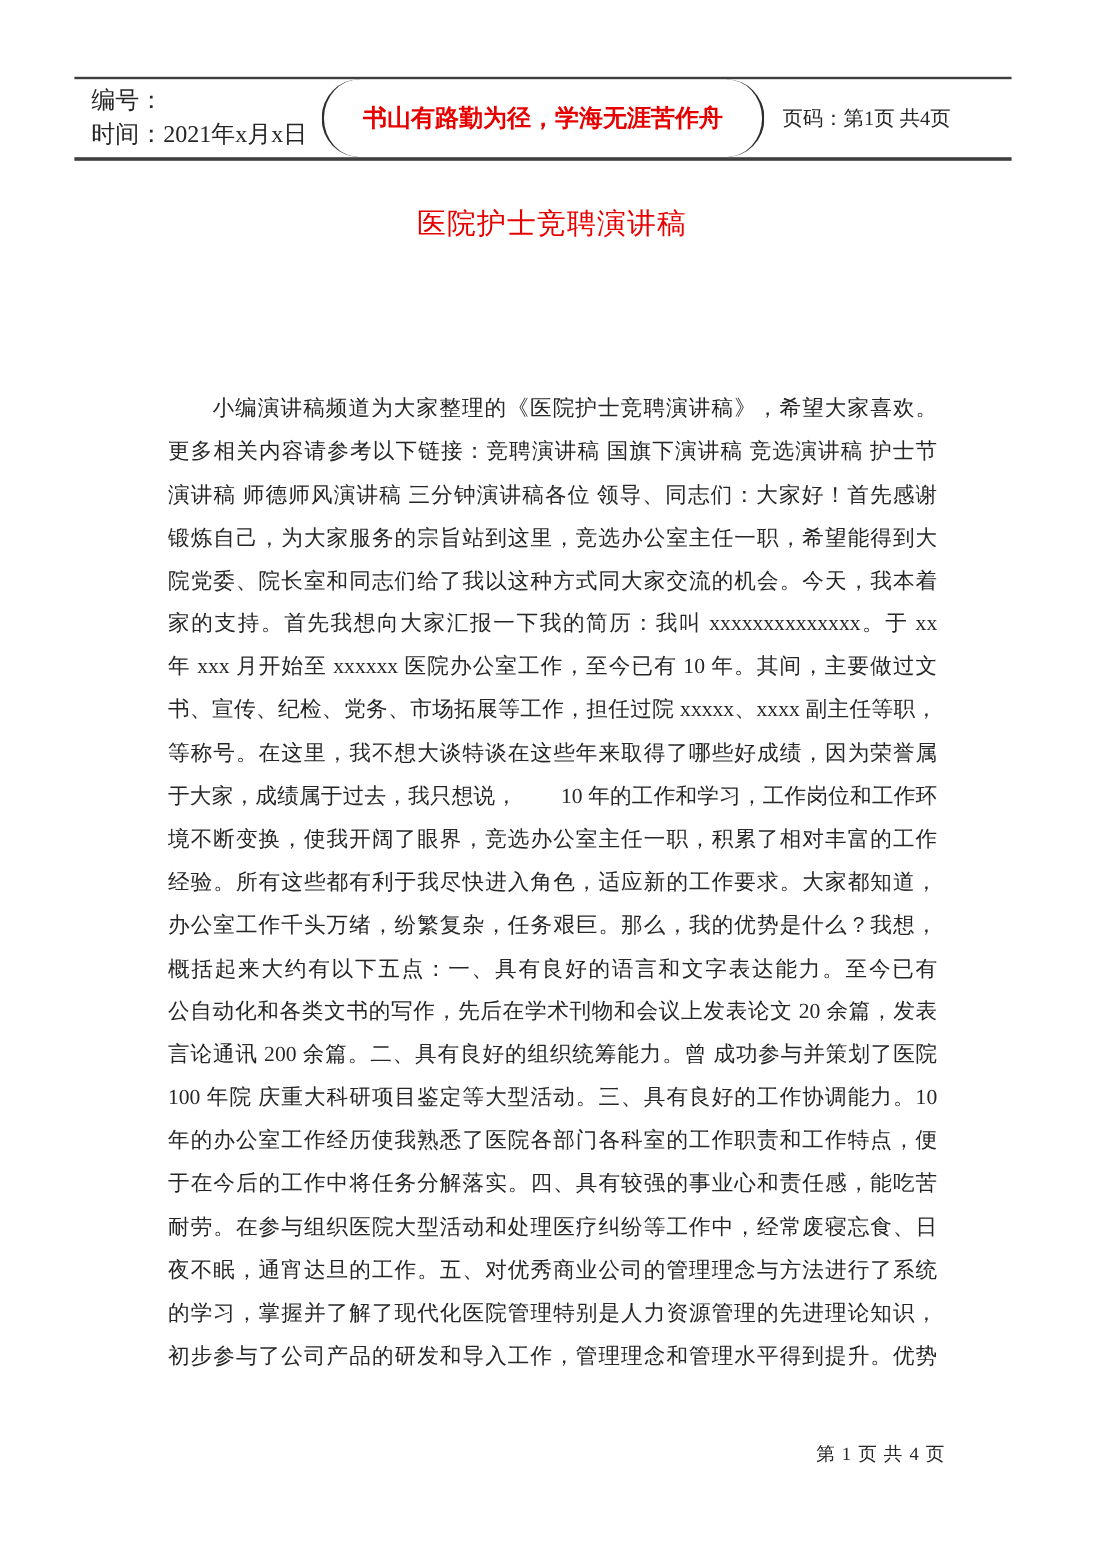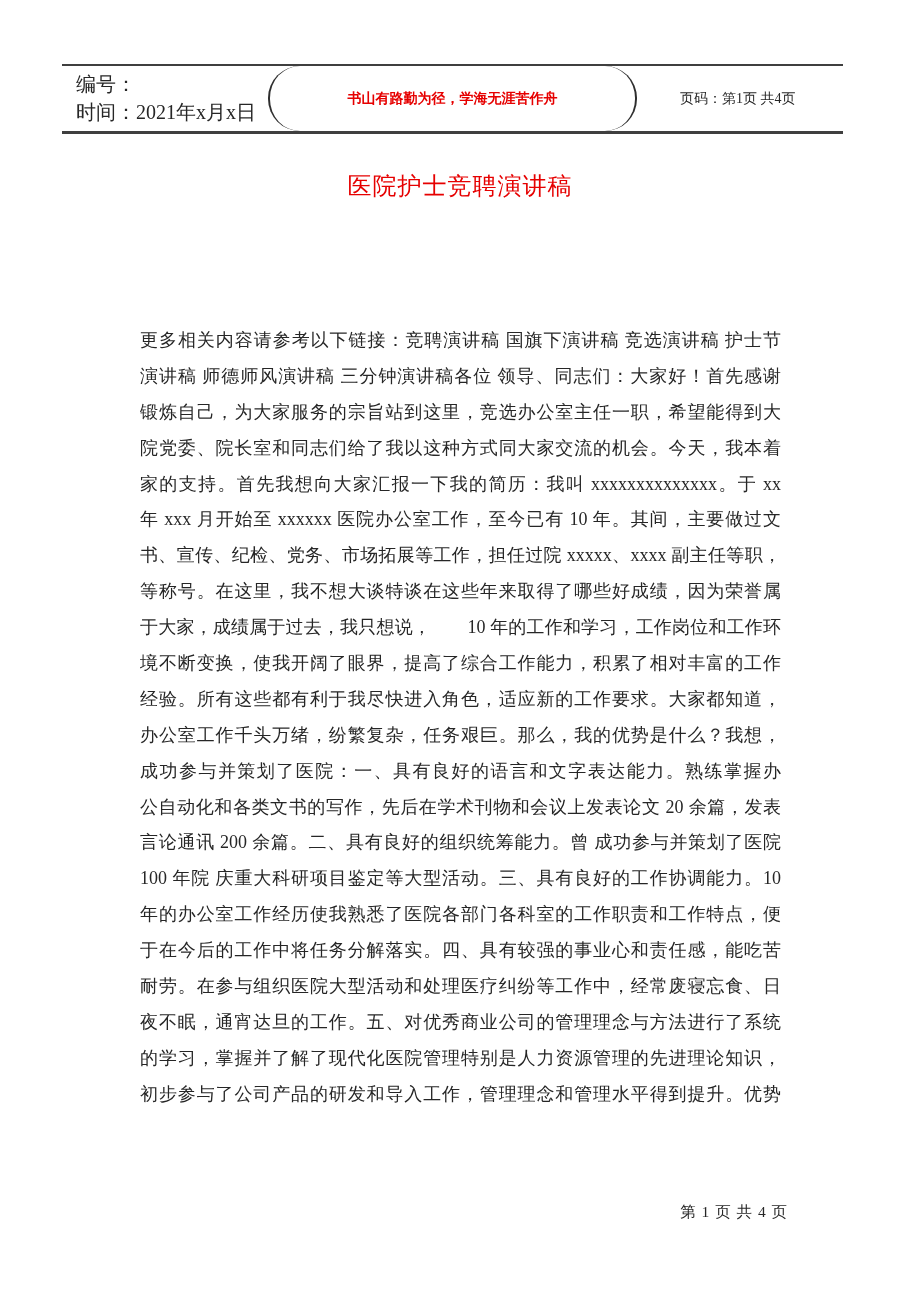--- a/index.html
+++ b/index.html
@@ -27,26 +27,26 @@
   .cell{box-sizing:border-box;}
   .cell-left{
     width:206px;padding:4px 0 0 14px;
     font-size:20px;line-height:28px;white-space:nowrap;overflow:hidden;
   }
   .cell-mid{
     width:369px;
     border-left:2px solid #2e2e2e;
     border-right:2px solid #2e2e2e;
     display:flex;align-items:center;justify-content:center;
-    font-weight:bold;font-size:14px;color:var(--accent-red);
+    font-weight:bold;font-size:20px;color:var(--accent-red);
     white-space:nowrap;overflow:hidden;border-radius:32px;
   }
   .cell-right{
     flex:1;display:flex;align-items:center;
-    padding-left:15px;font-size:14px;white-space:nowrap;overflow:hidden;margin-left:28px;
+    padding-left:15px;font-size:17px;white-space:nowrap;overflow:hidden;
   }
   
   .doc-title{
     position:absolute;top:170px;left:0;width:100%;
     text-align:center;
     font-size:24px;font-weight:normal;color:var(--accent-red);
     letter-spacing:1px;
   }
   
   .body-text{
@@ -81,33 +81,34 @@
       <span>书山有路勤为径，学海无涯苦作舟</span>
     </div>
     <div class="cell cell-right">
       <span>页码：第1页 共4页</span>
     </div>
   </div>
 
   <div class="doc-title">医院护士竞聘演讲稿</div>
 
   <div class="body-text">
+      <div class="body-line first">小编演讲稿频道为大家整理的《医院护士竞聘演讲稿》，希望大家喜欢。</div>
       <div class="body-line">更多相关内容请参考以下链接：竞聘演讲稿 国旗下演讲稿 竞选演讲稿 护士节</div>
       <div class="body-line">演讲稿 师德师风演讲稿 三分钟演讲稿各位 领导、同志们：大家好！首先感谢</div>
       <div class="body-line">锻炼自己，为大家服务的宗旨站到这里，竞选办公室主任一职，希望能得到大</div>
       <div class="body-line">院党委、院长室和同志们给了我以这种方式同大家交流的机会。今天，我本着</div>
       <div class="body-line">家的支持。首先我想向大家汇报一下我的简历：我叫 xxxxxxxxxxxxxx。于 xx</div>
       <div class="body-line">年 xxx 月开始至 xxxxxx 医院办公室工作，至今已有 10 年。其间，主要做过文</div>
       <div class="body-line">书、宣传、纪检、党务、市场拓展等工作，担任过院 xxxxx、xxxx 副主任等职，</div>
       <div class="body-line">等称号。在这里，我不想大谈特谈在这些年来取得了哪些好成绩，因为荣誉属</div>
       <div class="body-line">于大家，成绩属于过去，我只想说，　　10 年的工作和学习，工作岗位和工作环</div>
-      <div class="body-line">境不断变换，使我开阔了眼界，提高了综合工作能力，积累了相对丰富的工作</div>
+      <div class="body-line">境不断变换，使我开阔了眼界，竞选办公室主任一职，积累了相对丰富的工作</div>
       <div class="body-line">经验。所有这些都有利于我尽快进入角色，适应新的工作要求。大家都知道，</div>
       <div class="body-line">办公室工作千头万绪，纷繁复杂，任务艰巨。那么，我的优势是什么？我想，</div>
-      <div class="body-line">成功参与并策划了医院：一、具有良好的语言和文字表达能力。熟练掌握办</div>
+      <div class="body-line">概括起来大约有以下五点：一、具有良好的语言和文字表达能力。至今已有</div>
       <div class="body-line">公自动化和各类文书的写作，先后在学术刊物和会议上发表论文 20 余篇，发表</div>
       <div class="body-line">言论通讯 200 余篇。二、具有良好的组织统筹能力。曾 成功参与并策划了医院</div>
       <div class="body-line">100 年院 庆重大科研项目鉴定等大型活动。三、具有良好的工作协调能力。10</div>
       <div class="body-line">年的办公室工作经历使我熟悉了医院各部门各科室的工作职责和工作特点，便</div>
       <div class="body-line">于在今后的工作中将任务分解落实。四、具有较强的事业心和责任感，能吃苦</div>
       <div class="body-line">耐劳。在参与组织医院大型活动和处理医疗纠纷等工作中，经常废寝忘食、日</div>
       <div class="body-line">夜不眠，通宵达旦的工作。五、对优秀商业公司的管理理念与方法进行了系统</div>
       <div class="body-line">的学习，掌握并了解了现代化医院管理特别是人力资源管理的先进理论知识，</div>
       <div class="body-line">初步参与了公司产品的研发和导入工作，管理理念和管理水平得到提升。优势</div>
     </div>

